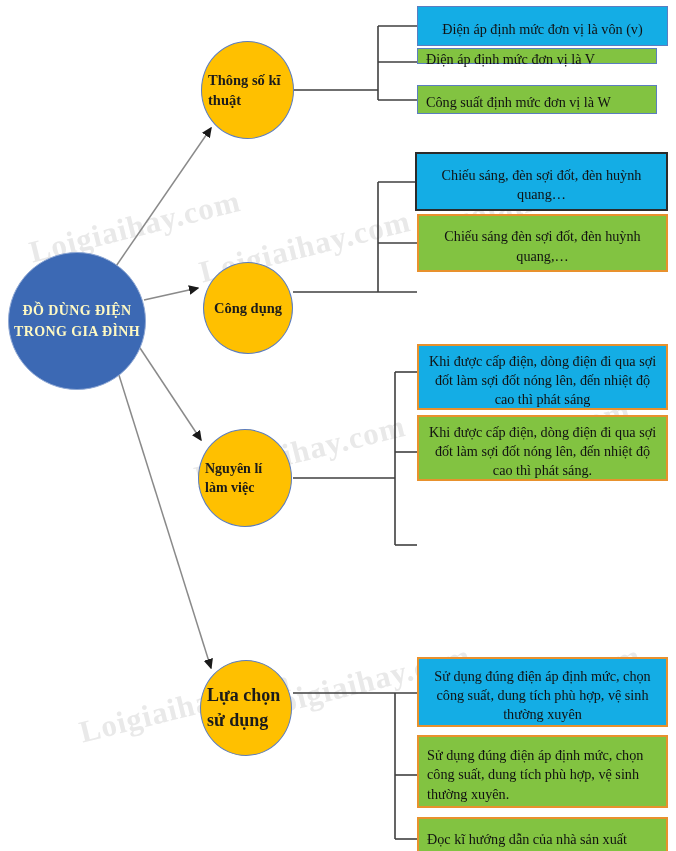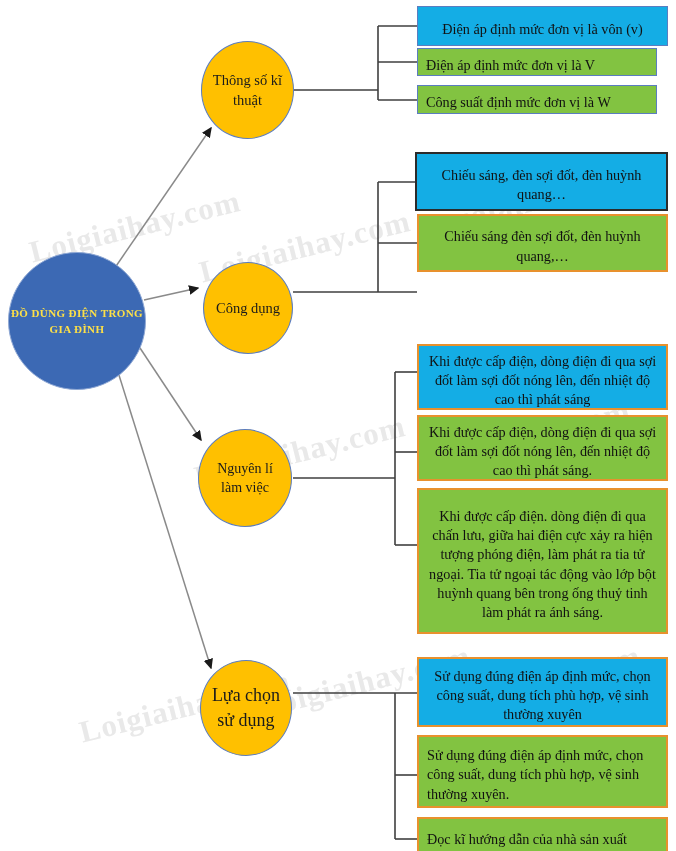--- a/index.html
+++ b/index.html
@@ -30,38 +30,37 @@
   
   #wires{position:absolute;left:0;top:0;width:676px;height:851px;}
 
   
   .node{
     position:absolute;
     background:#FFC000;
     border:1.5px solid #5B7DC0;
     border-radius:50%;
     display:flex;align-items:center;justify-content:center;
-    text-align:center;
     color:#1b1b1b;
-    font-weight:normal;
+    font-weight:bold;
     line-height:1.38;
     box-sizing:border-box;
   }
   .node span{display:block;padding:0 6px;}
 
   .root{
     position:absolute;
     background:#3C69B4;
     border:1.5px solid #8FA8D4;
     border-radius:50%;
     display:flex;align-items:center;justify-content:center;
     text-align:center;
-    color:#fde047;
+    color:#fef9c3;
     font-weight:bold;
-    font-size:11px;
+    font-size:14px;
     line-height:1.5;
     letter-spacing:.4px;
     box-sizing:border-box;
   }
 
   
   .box{
     position:absolute;
     box-sizing:border-box;
     display:flex;align-items:center;
@@ -155,43 +154,40 @@
     <span>Nguyên lí làm việc</span>
   </div>
 
   <div class="node" style="left:200px;top:660px;width:92px;height:96px;font-size:18px;">
     <span>Lựa chọn sử dụng</span>
   </div>
 
   <div class="box blue bd-gray ta-center" style="left:417px;top:6px;width:251px;height:40px;">
     <div class="t">Điện áp định mức đơn vị là vôn (v)</div>
   </div>
-  <div class="box green bd-gray ta-left" style="left:417px;top:48px;width:240px;height:28px;">
+  <div class="box green bd-gray ta-left" style="left:417px;top:48px;width:240px;height:16px;">
     <div class="t">Điện áp định mức đơn vị là V</div>
   </div>
   <div class="box green bd-gray ta-left" style="left:417px;top:85px;width:240px;height:29px;">
     <div class="t">Công suất định mức đơn vị là W</div>
   </div>
 
   <div class="box green bd-orange ta-center" style="left:417px;top:214px;width:251px;height:58px;">
     <div class="t">Chiếu sáng đèn sợi đốt, đèn huỳnh quang,…</div>
   </div>
   <div class="box blue bd-dark ta-center" style="left:415px;top:152px;width:253px;height:59px;">
     <div class="t">Chiếu sáng, đèn sợi đốt, đèn huỳnh quang…</div>
   </div>
 
   <div class="box blue bd-orange ta-center" style="left:417px;top:344px;width:251px;height:66px;">
     <div class="t">Khi được cấp điện, dòng điện đi qua sợi đốt làm sợi đốt nóng lên, đến nhiệt độ cao thì phát sáng</div>
   </div>
   <div class="box green bd-orange ta-center" style="left:417px;top:415px;width:251px;height:66px;">
     <div class="t">Khi được cấp điện, dòng điện đi qua sợi đốt làm sợi đốt nóng lên, đến nhiệt độ cao thì phát sáng.</div>
   </div>
-  <div class="box green bd-orange ta-center" style="left:417px;top:488px;width:251px;height:146px;">
-    <div class="t">Khi được cấp điện. dòng điện đi qua chấn lưu, giữa hai điện cực xảy ra hiện tượng phóng điện, làm phát ra tia tử ngoại. Tia tử ngoại tác động vào lớp bột huỳnh quang bên trong ống thuỷ tinh làm phát ra ánh sáng.</div>
-  </div>
 
   <div class="box blue bd-orange ta-center" style="left:417px;top:657px;width:251px;height:70px;">
     <div class="t">Sử dụng đúng điện áp định mức, chọn công suất, dung tích phù hợp, vệ sinh thường xuyên</div>
   </div>
   <div class="box green bd-orange ta-left" style="left:417px;top:735px;width:251px;height:73px;">
     <div class="t">Sử dụng đúng điện áp định mức, chọn công suất, dung tích phù hợp, vệ sinh thường xuyên.</div>
   </div>
   <div class="box green bd-orange ta-left" style="left:417px;top:817px;width:251px;height:39px;">
     <div class="t">Đọc kĩ hướng dẫn của nhà sản xuất</div>
   </div>

